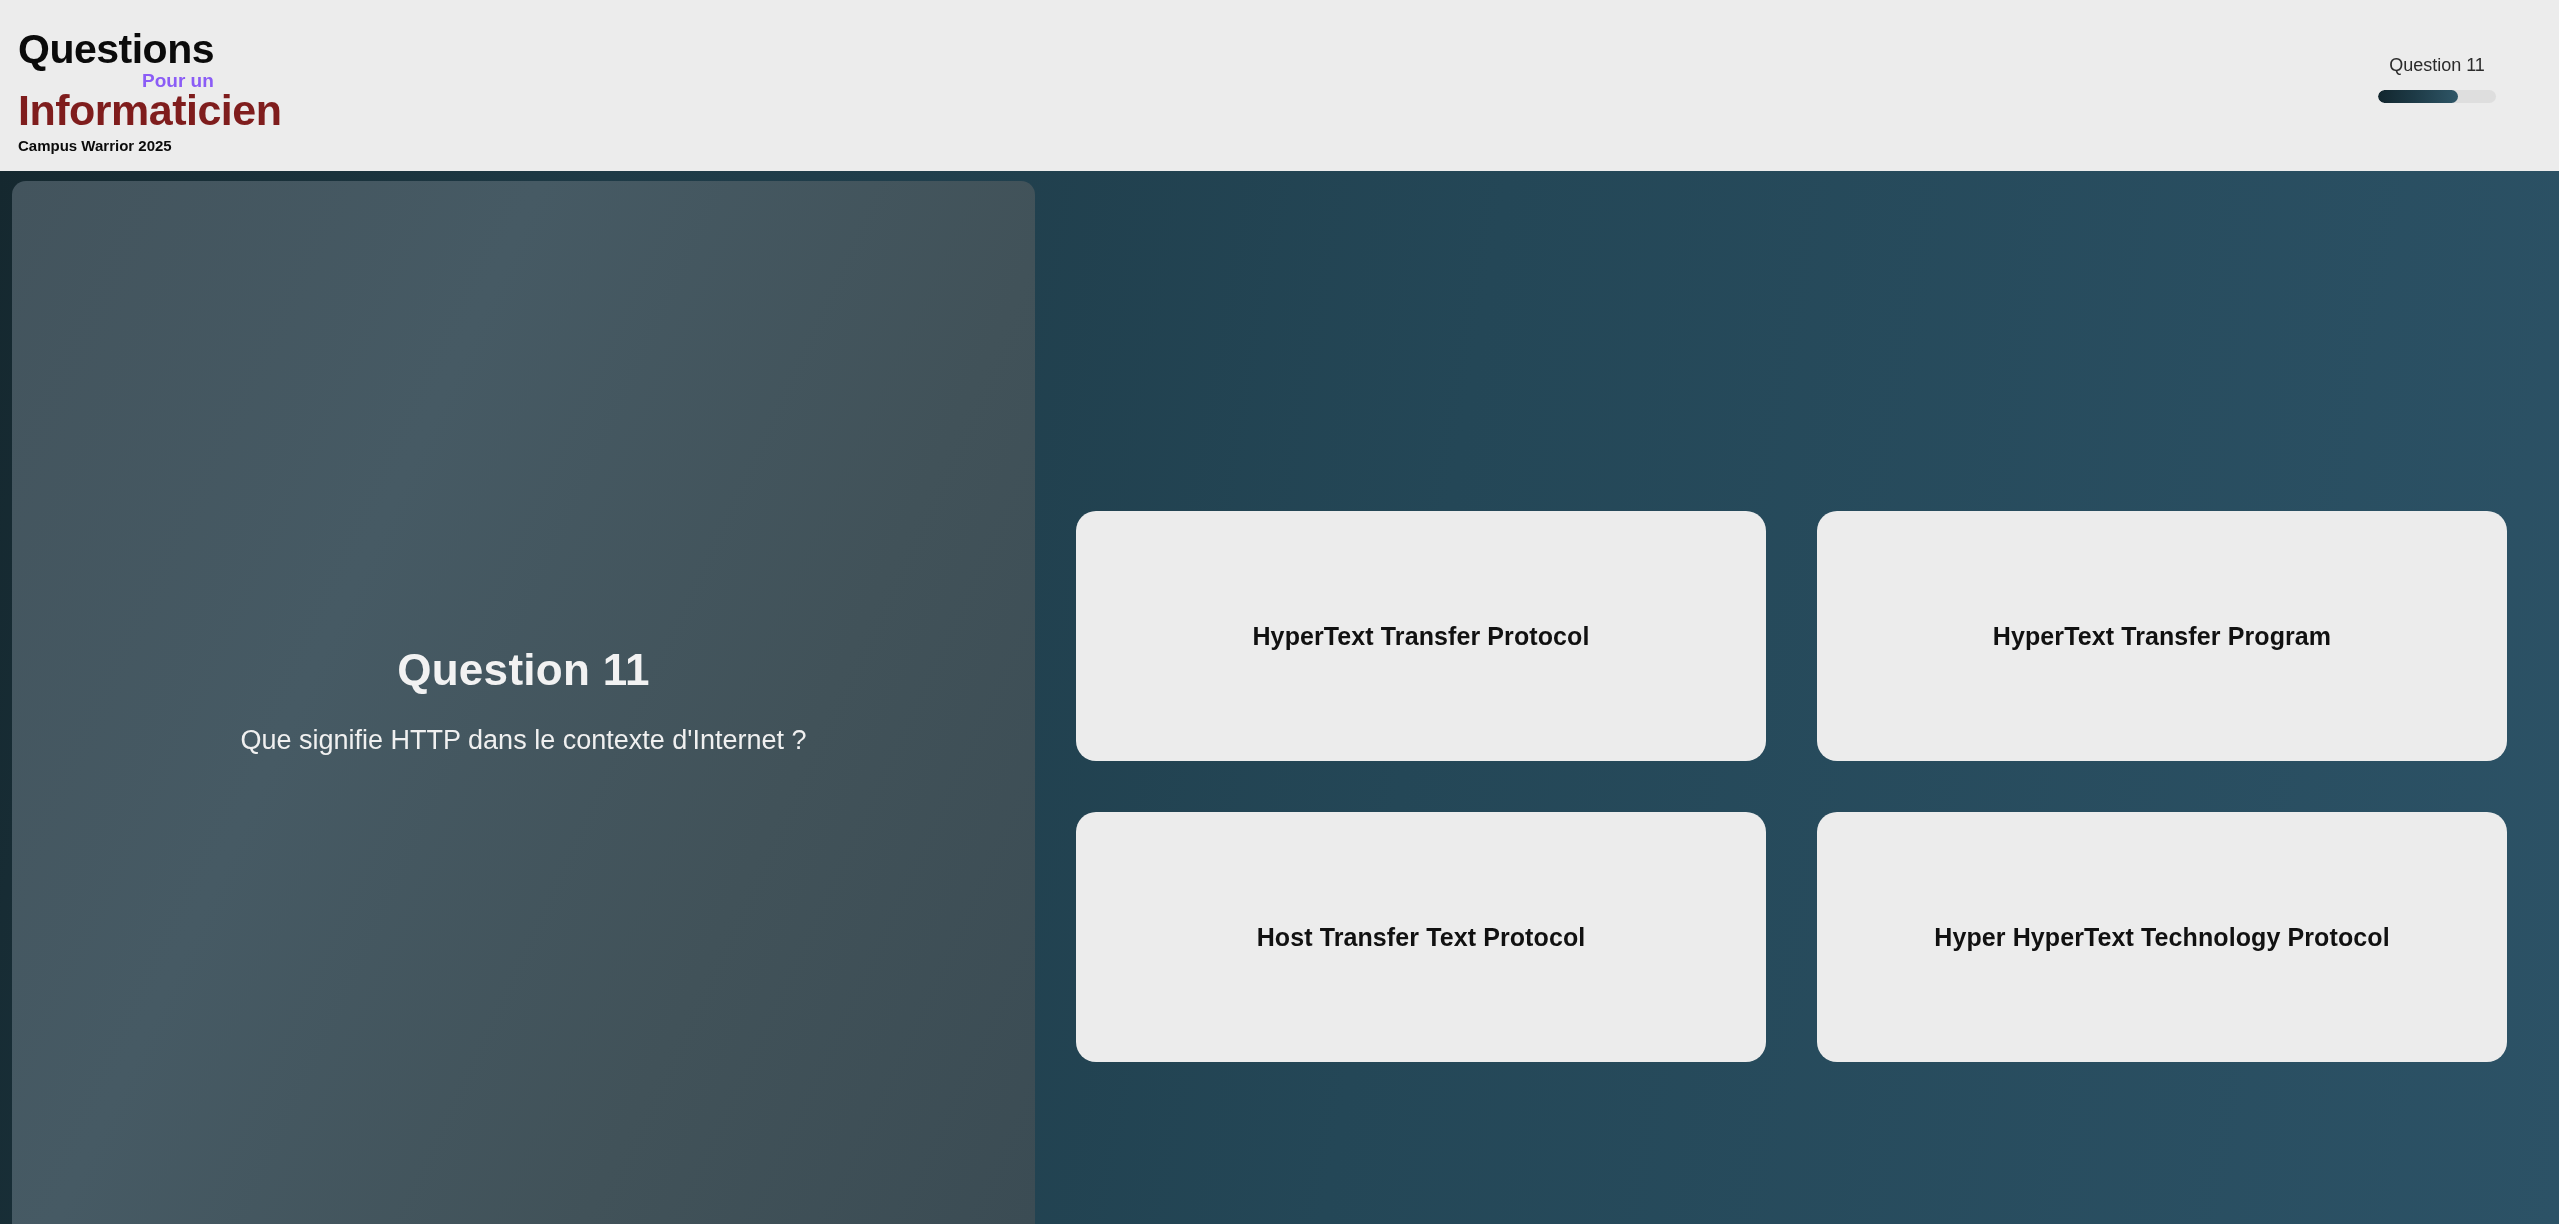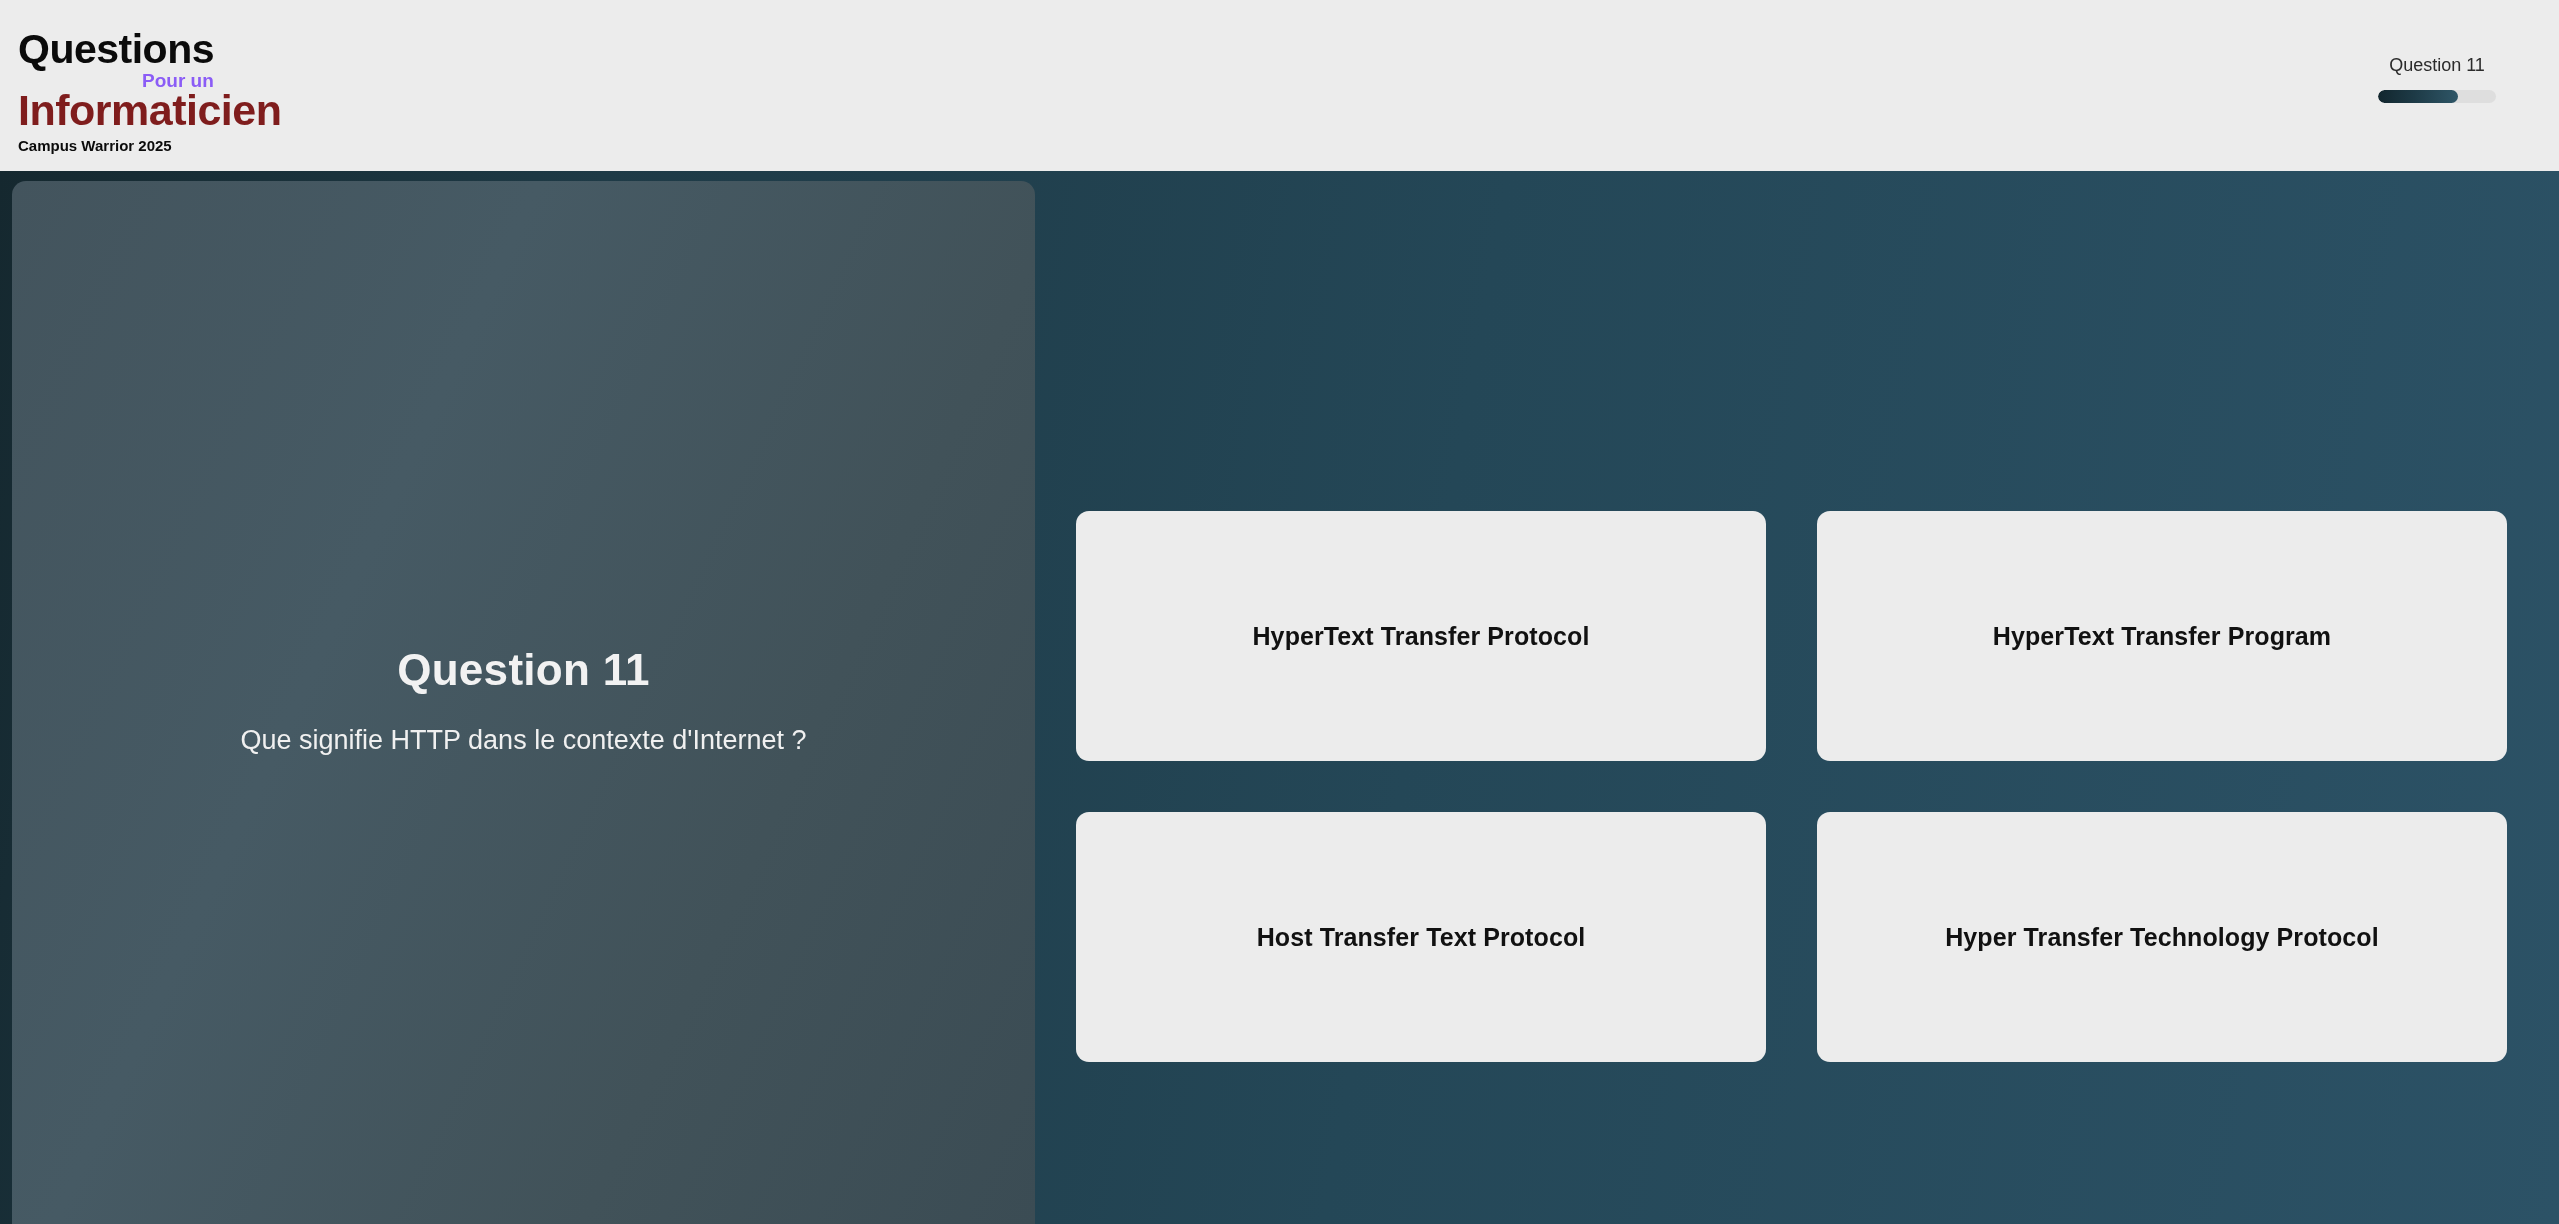--- a/index.html
+++ b/index.html
@@ -160,21 +160,21 @@
     width: 1431px;
     display: grid;
     grid-template-columns: 690px 690px;
     grid-template-rows: 250px 250px;
     column-gap: 51px;
     row-gap: 51px;
   }
 
   .answer-card {
     background: #ececec;
-    border-radius: 13px;
+    border-radius: 20px;
     display: flex;
     align-items: center;
     justify-content: center;
     padding: 0 40px;
     cursor: pointer;
   }
 
   .answer-label {
     font-size: 25px;
     font-weight: 700;
@@ -218,19 +218,19 @@
       <div class="answer-card">
         <span class="answer-label">HyperText Transfer Protocol</span>
       </div>
       <div class="answer-card">
         <span class="answer-label">HyperText Transfer Program</span>
       </div>
       <div class="answer-card">
         <span class="answer-label">Host Transfer Text Protocol</span>
       </div>
       <div class="answer-card">
-        <span class="answer-label">Hyper Transfer Technology Protocol</span>
+        <span class="answer-label">Hyper HyperText Technology Protocol</span>
       </div>
     </div>
 
   </div>
 
 </div>
 
 </body></html>

